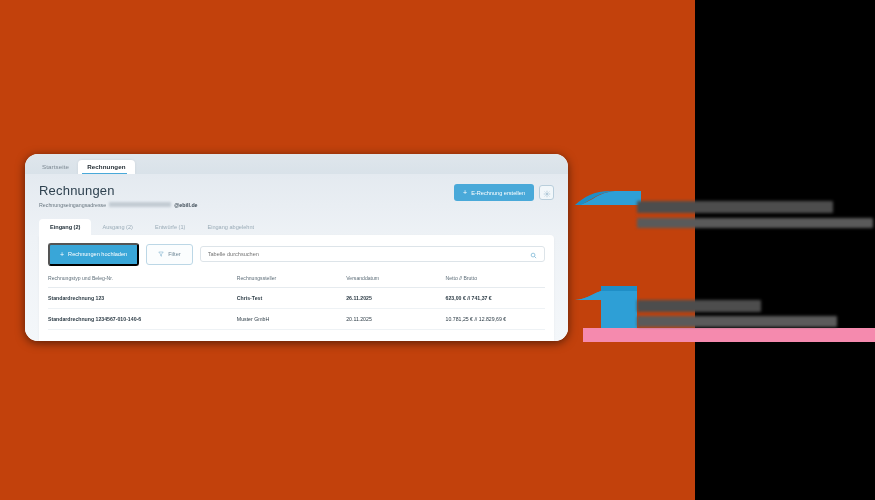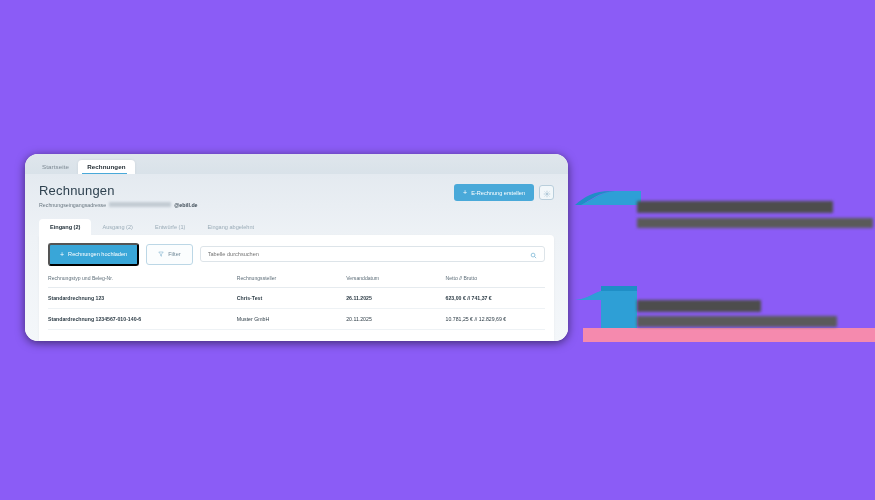--- a/index.html
+++ b/index.html
@@ -7,23 +7,23 @@
   html, body {
     width: 875px;
     height: 500px;
     background: #000000;
     overflow: hidden;
     font-family: "Liberation Sans", sans-serif;
   }
 
   #stage {
     position: relative;
-    width: 875px;
+    width: 695px;
     height: 500px;
-    background: #8b5cf6;
+    background: #c2410c;
   }
 
   
   #app-card {
     position: absolute;
     left: 25px;
     top: 154px;
     width: 543px;
     height: 187px;
     border-radius: 13px;

